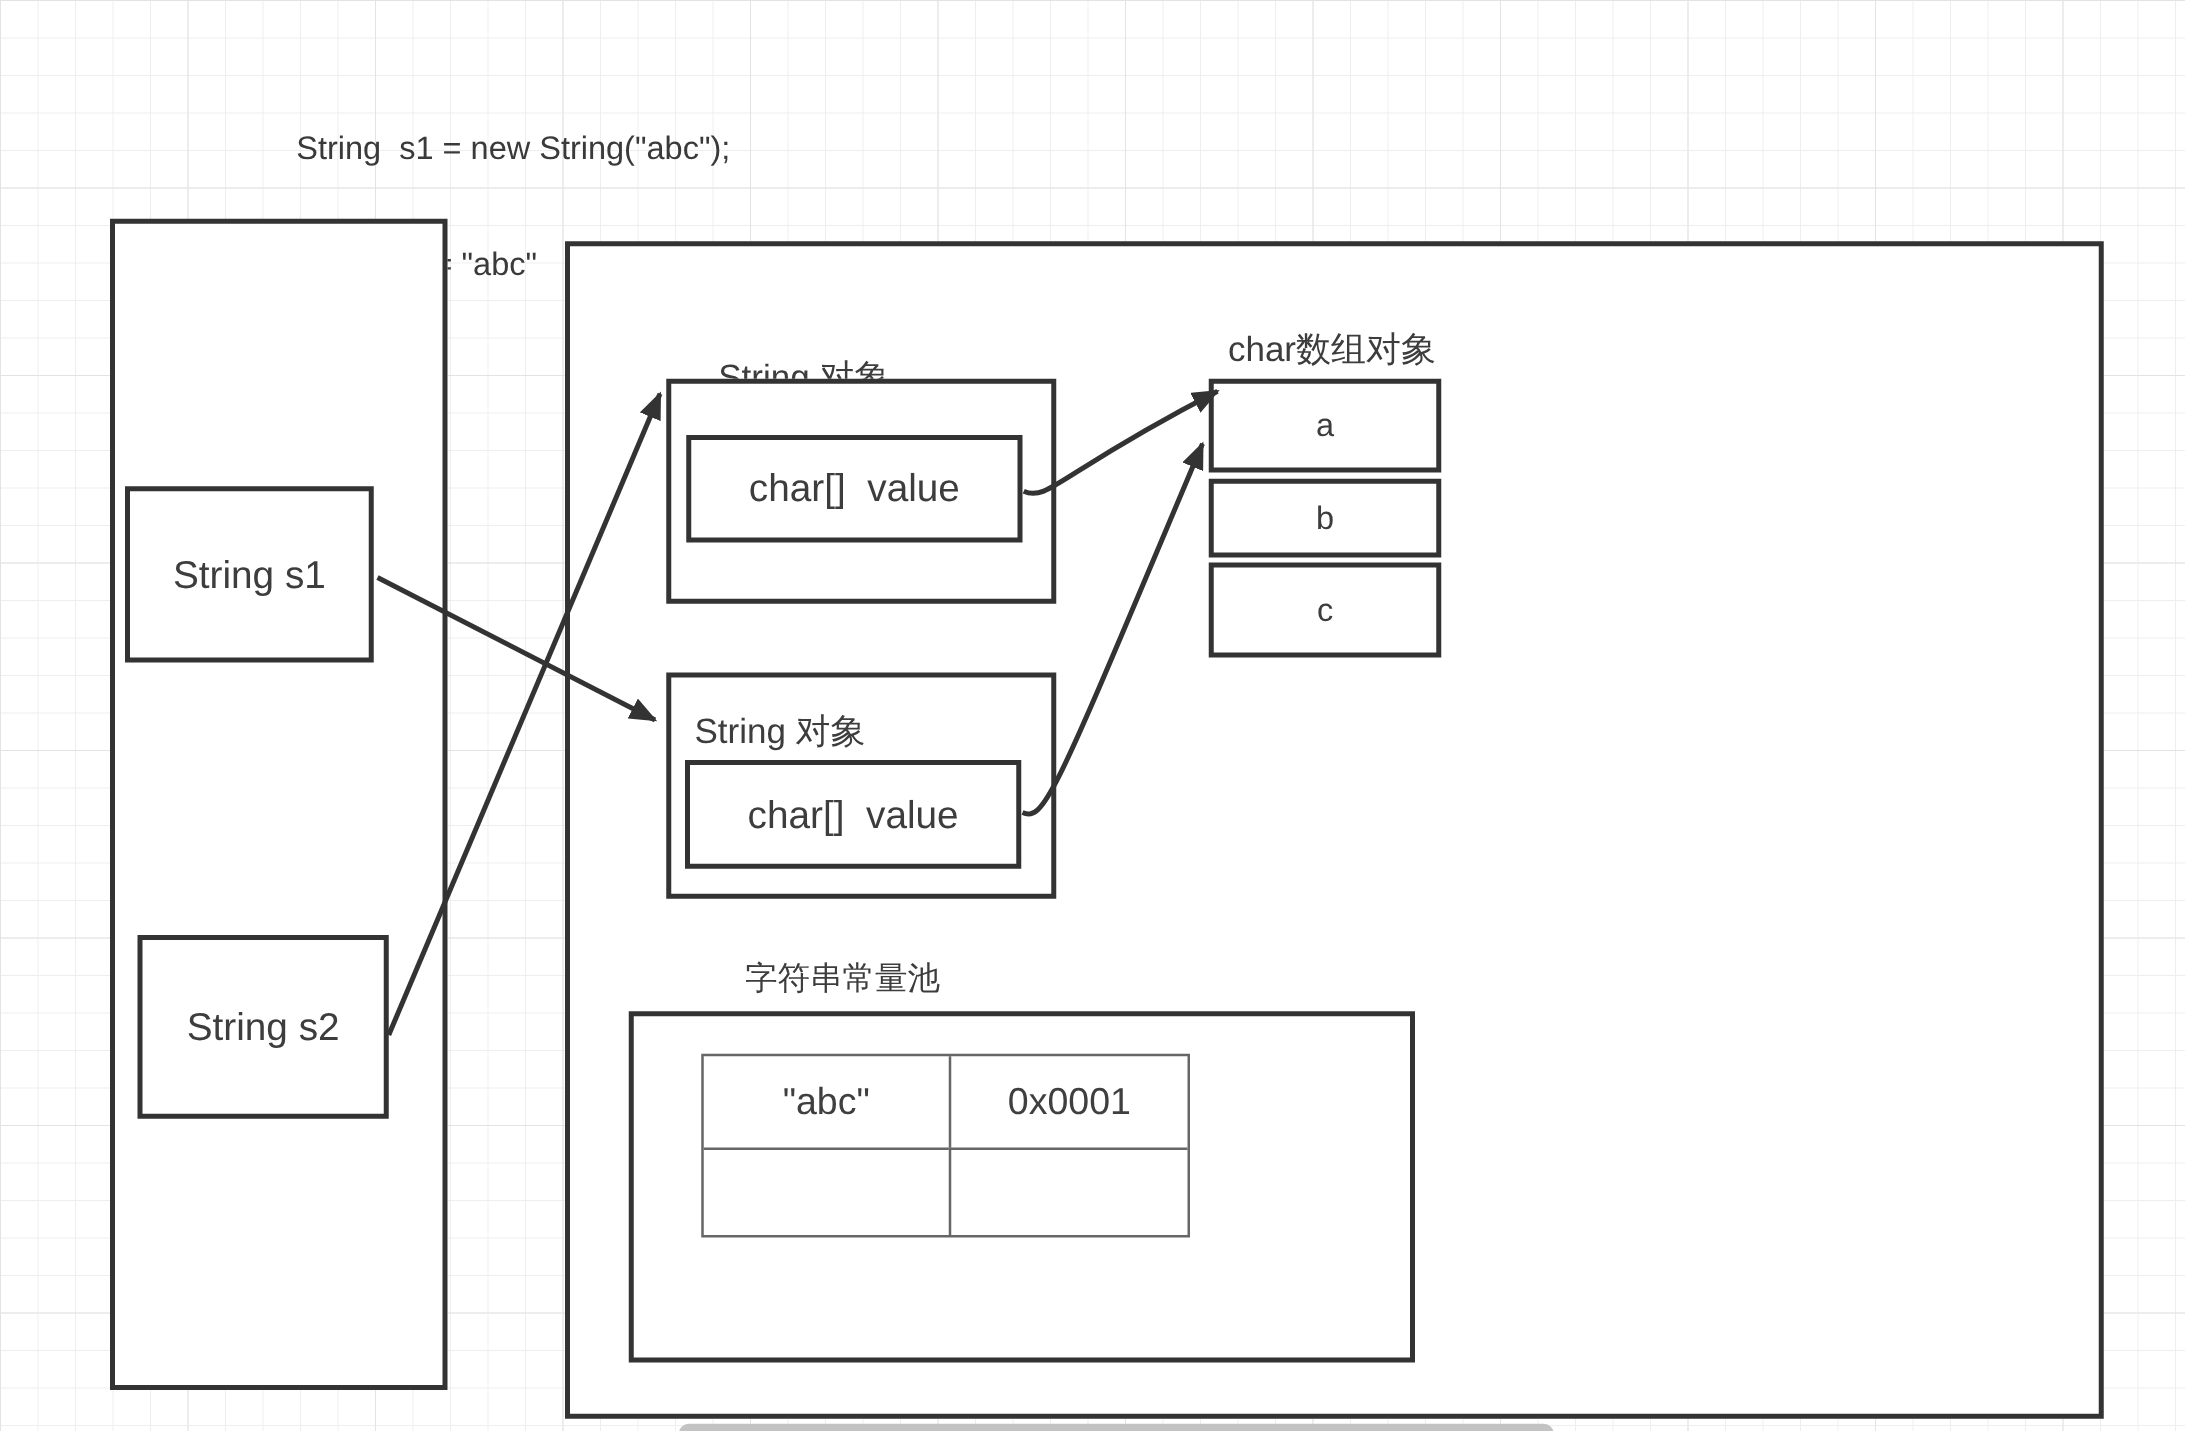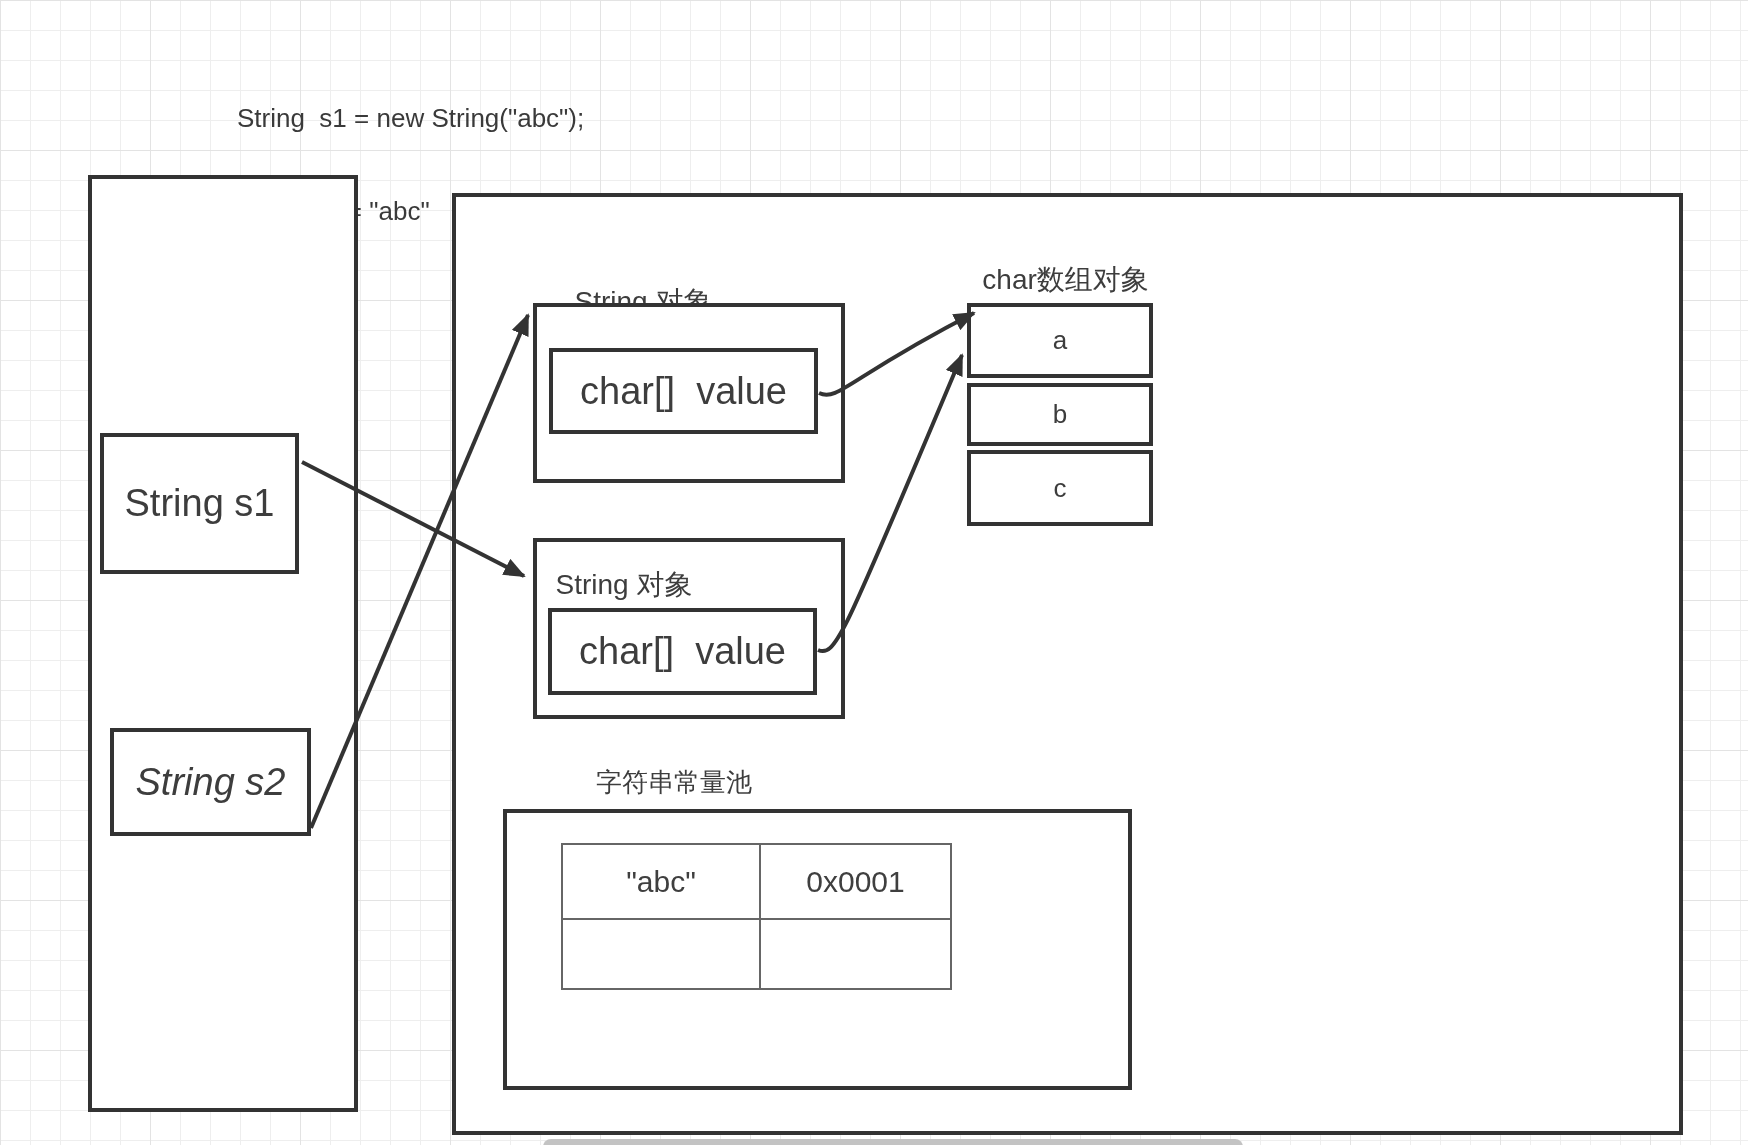--- a/index.html
+++ b/index.html
@@ -21,21 +21,21 @@
     border:4px solid #333333;background:#ffffff;
     display:flex;align-items:center;justify-content:center;
     color:#3d3d3d;
   }
   .label{
     position:absolute;box-sizing:border-box;color:#3d3d3d;
     white-space:pre;line-height:1.15;
   }
   .center{text-align:center;}
   .code{font-size:26px;line-height:31px;color:#3a3a3a;white-space:pre;}
-  .boxtext{font-size:38px;white-space:pre;}
+  .boxtext{font-size:31px;white-space:pre;}
   .celltext{font-size:26px;}
   .heaplabel{font-size:28px;line-height:33px;}
   .pool-table{
     position:absolute;box-sizing:border-box;
     border:2px solid #666666;background:#ffffff;
     display:grid;grid-template-columns:196px 1fr;grid-template-rows:73px 1fr;
   }
   .pool-cell{
     box-sizing:border-box;display:flex;align-items:center;justify-content:center;
     font-size:30px;color:#3f3f3f;
@@ -54,25 +54,25 @@
 
   <div class="label code abs" style="left:237px;top:41px;">
     <div>String  s1 = new String("abc");</div>
     <div>String s2 = "abc"</div>
   </div>
 
   <div class="shape" style="left:88px;top:175px;width:270px;height:937px;"></div>
 
   <div class="shape" style="left:452px;top:193px;width:1231px;height:942px;"></div>
 
-  <div class="shape boxtext" style="left:100px;top:389px;width:199px;height:141px;margin-top:44px;">
+  <div class="shape boxtext" style="left:100px;top:389px;width:199px;height:141px;">
     <span>String s1</span>
   </div>
 
-  <div class="shape boxtext" style="left:110px;top:728px;width:201px;height:108px;font-style:italic;">
+  <div class="shape boxtext" style="left:110px;top:748px;width:201px;height:147px;">
     <span>String s2</span>
   </div>
 
   <div class="label heaplabel center" style="left:533px;top:219px;width:220px;">
     <div>String 对象</div>
     <div>0x0001</div>
   </div>
   <div class="shape" style="left:533px;top:303px;width:312px;height:180px;"></div>
   <div class="shape boxtext" style="left:549px;top:348px;width:269px;height:86px;">
     <span>char[]  value</span>

